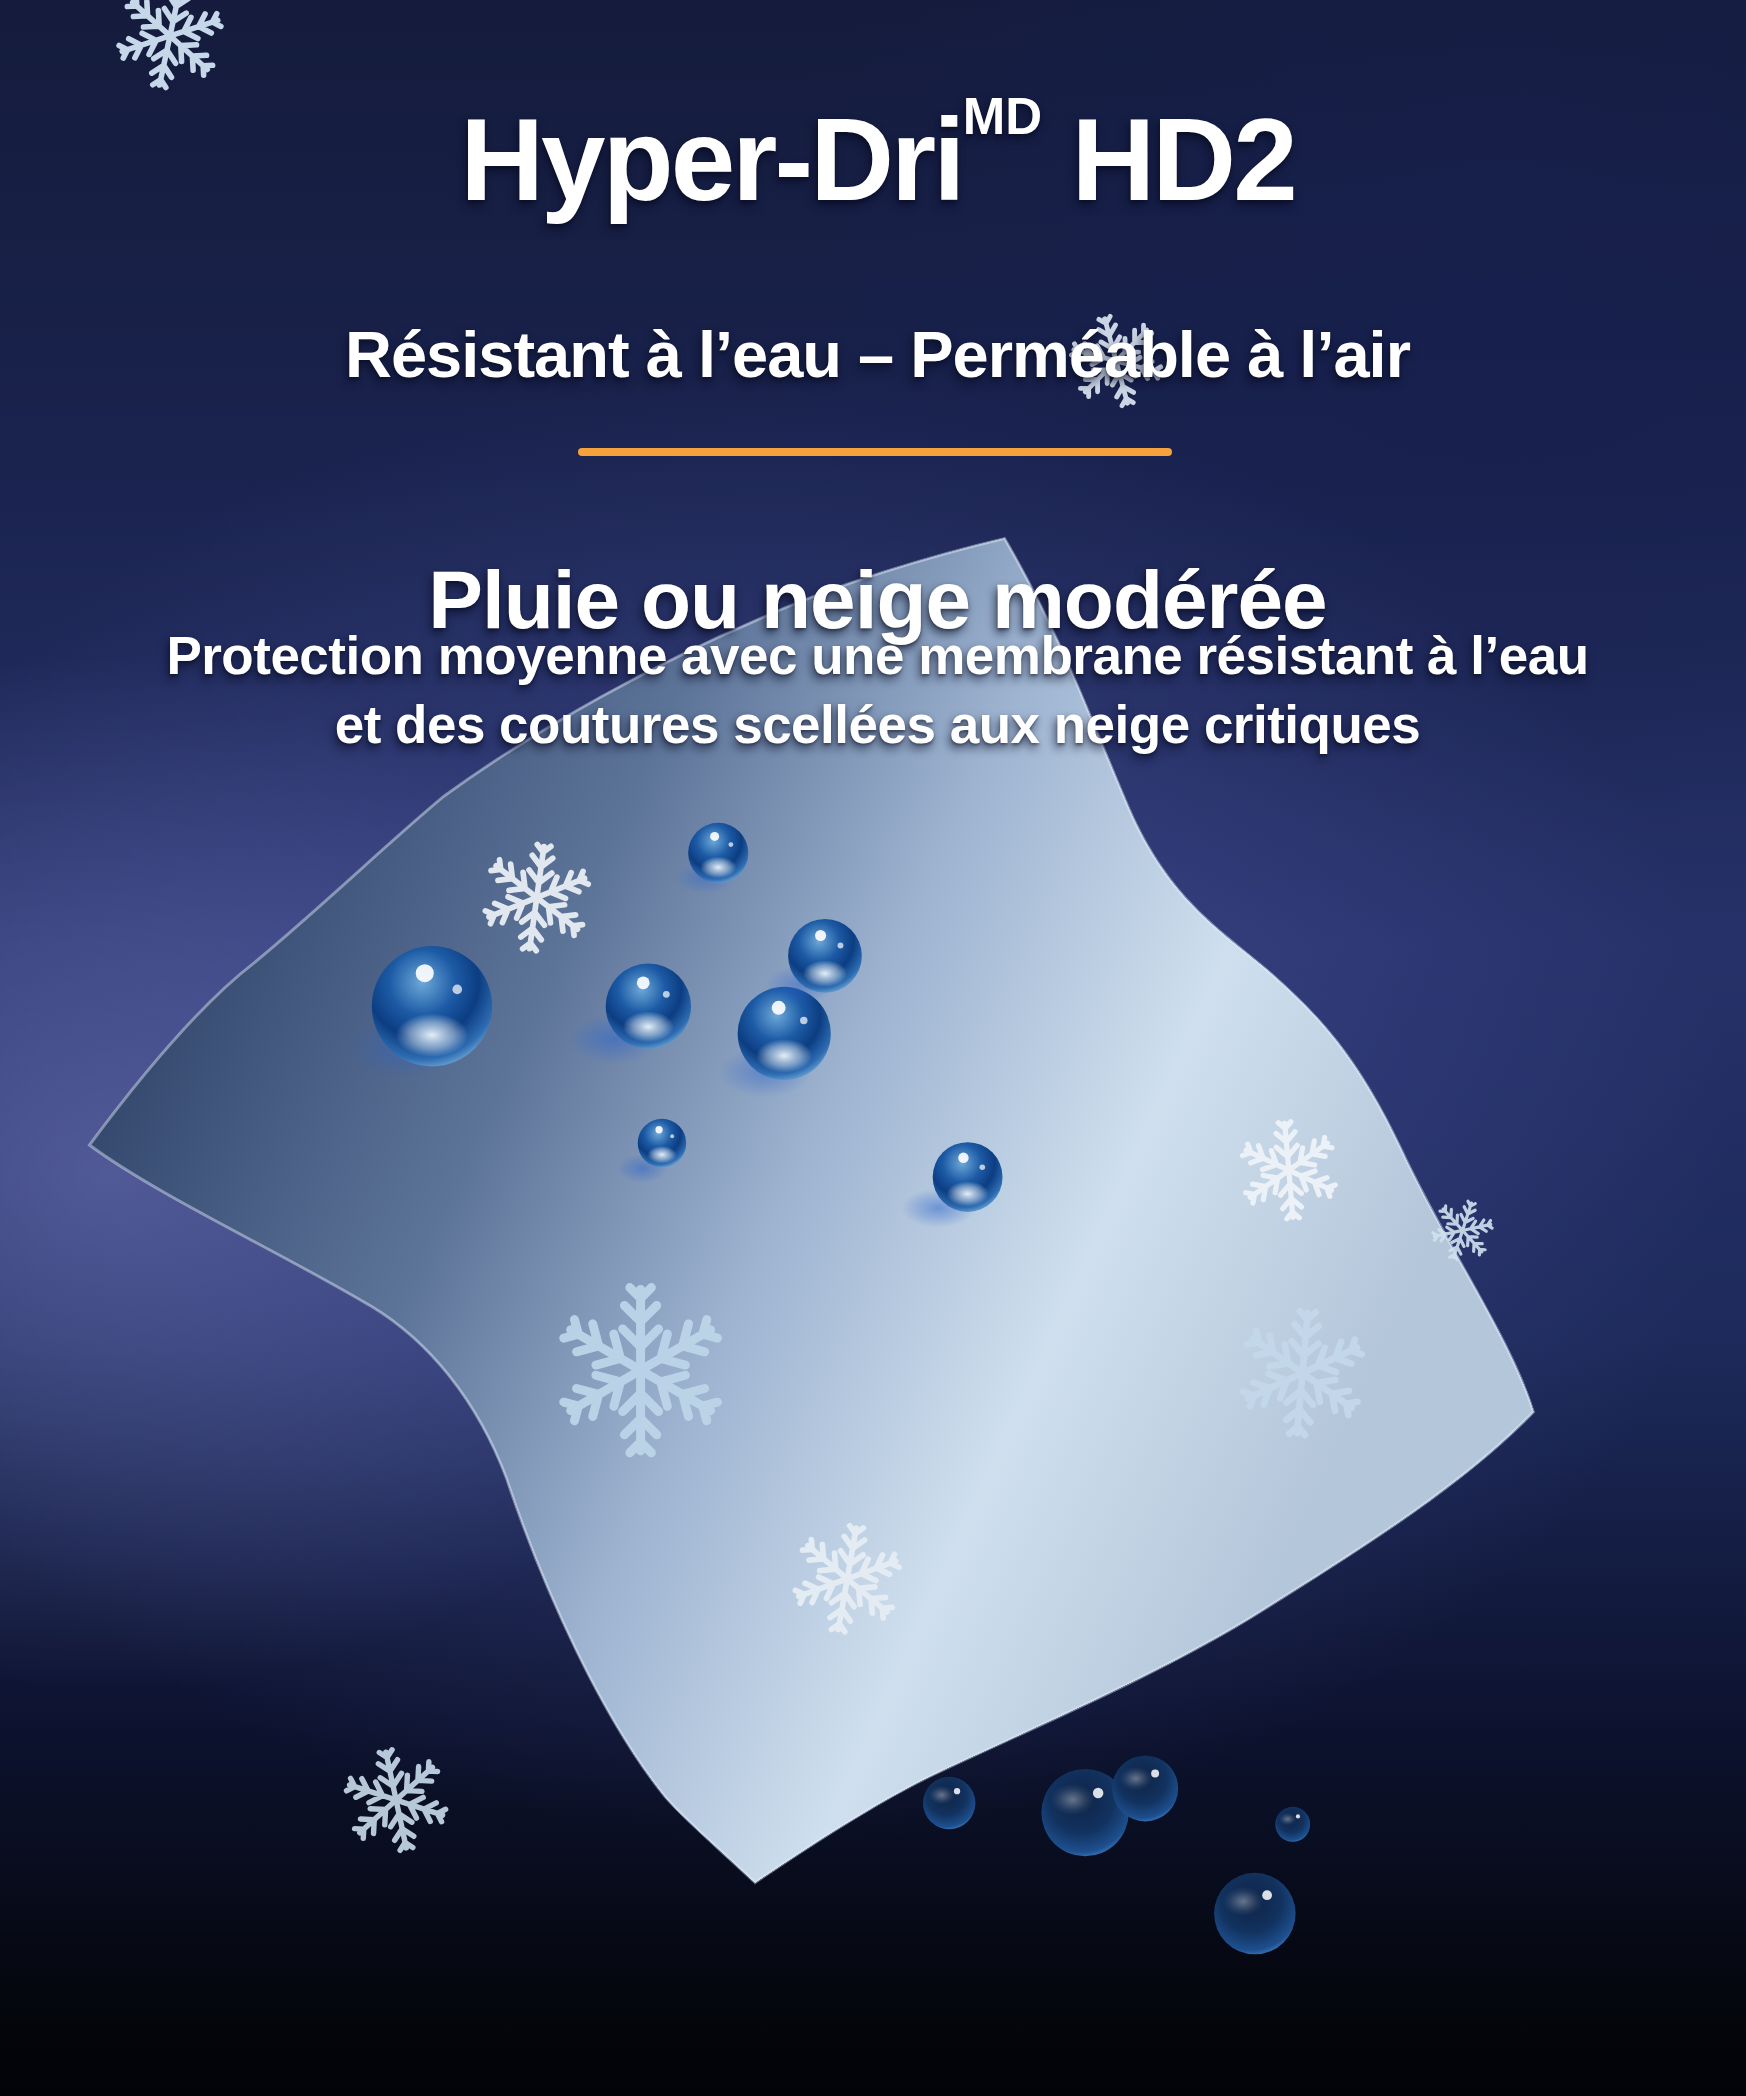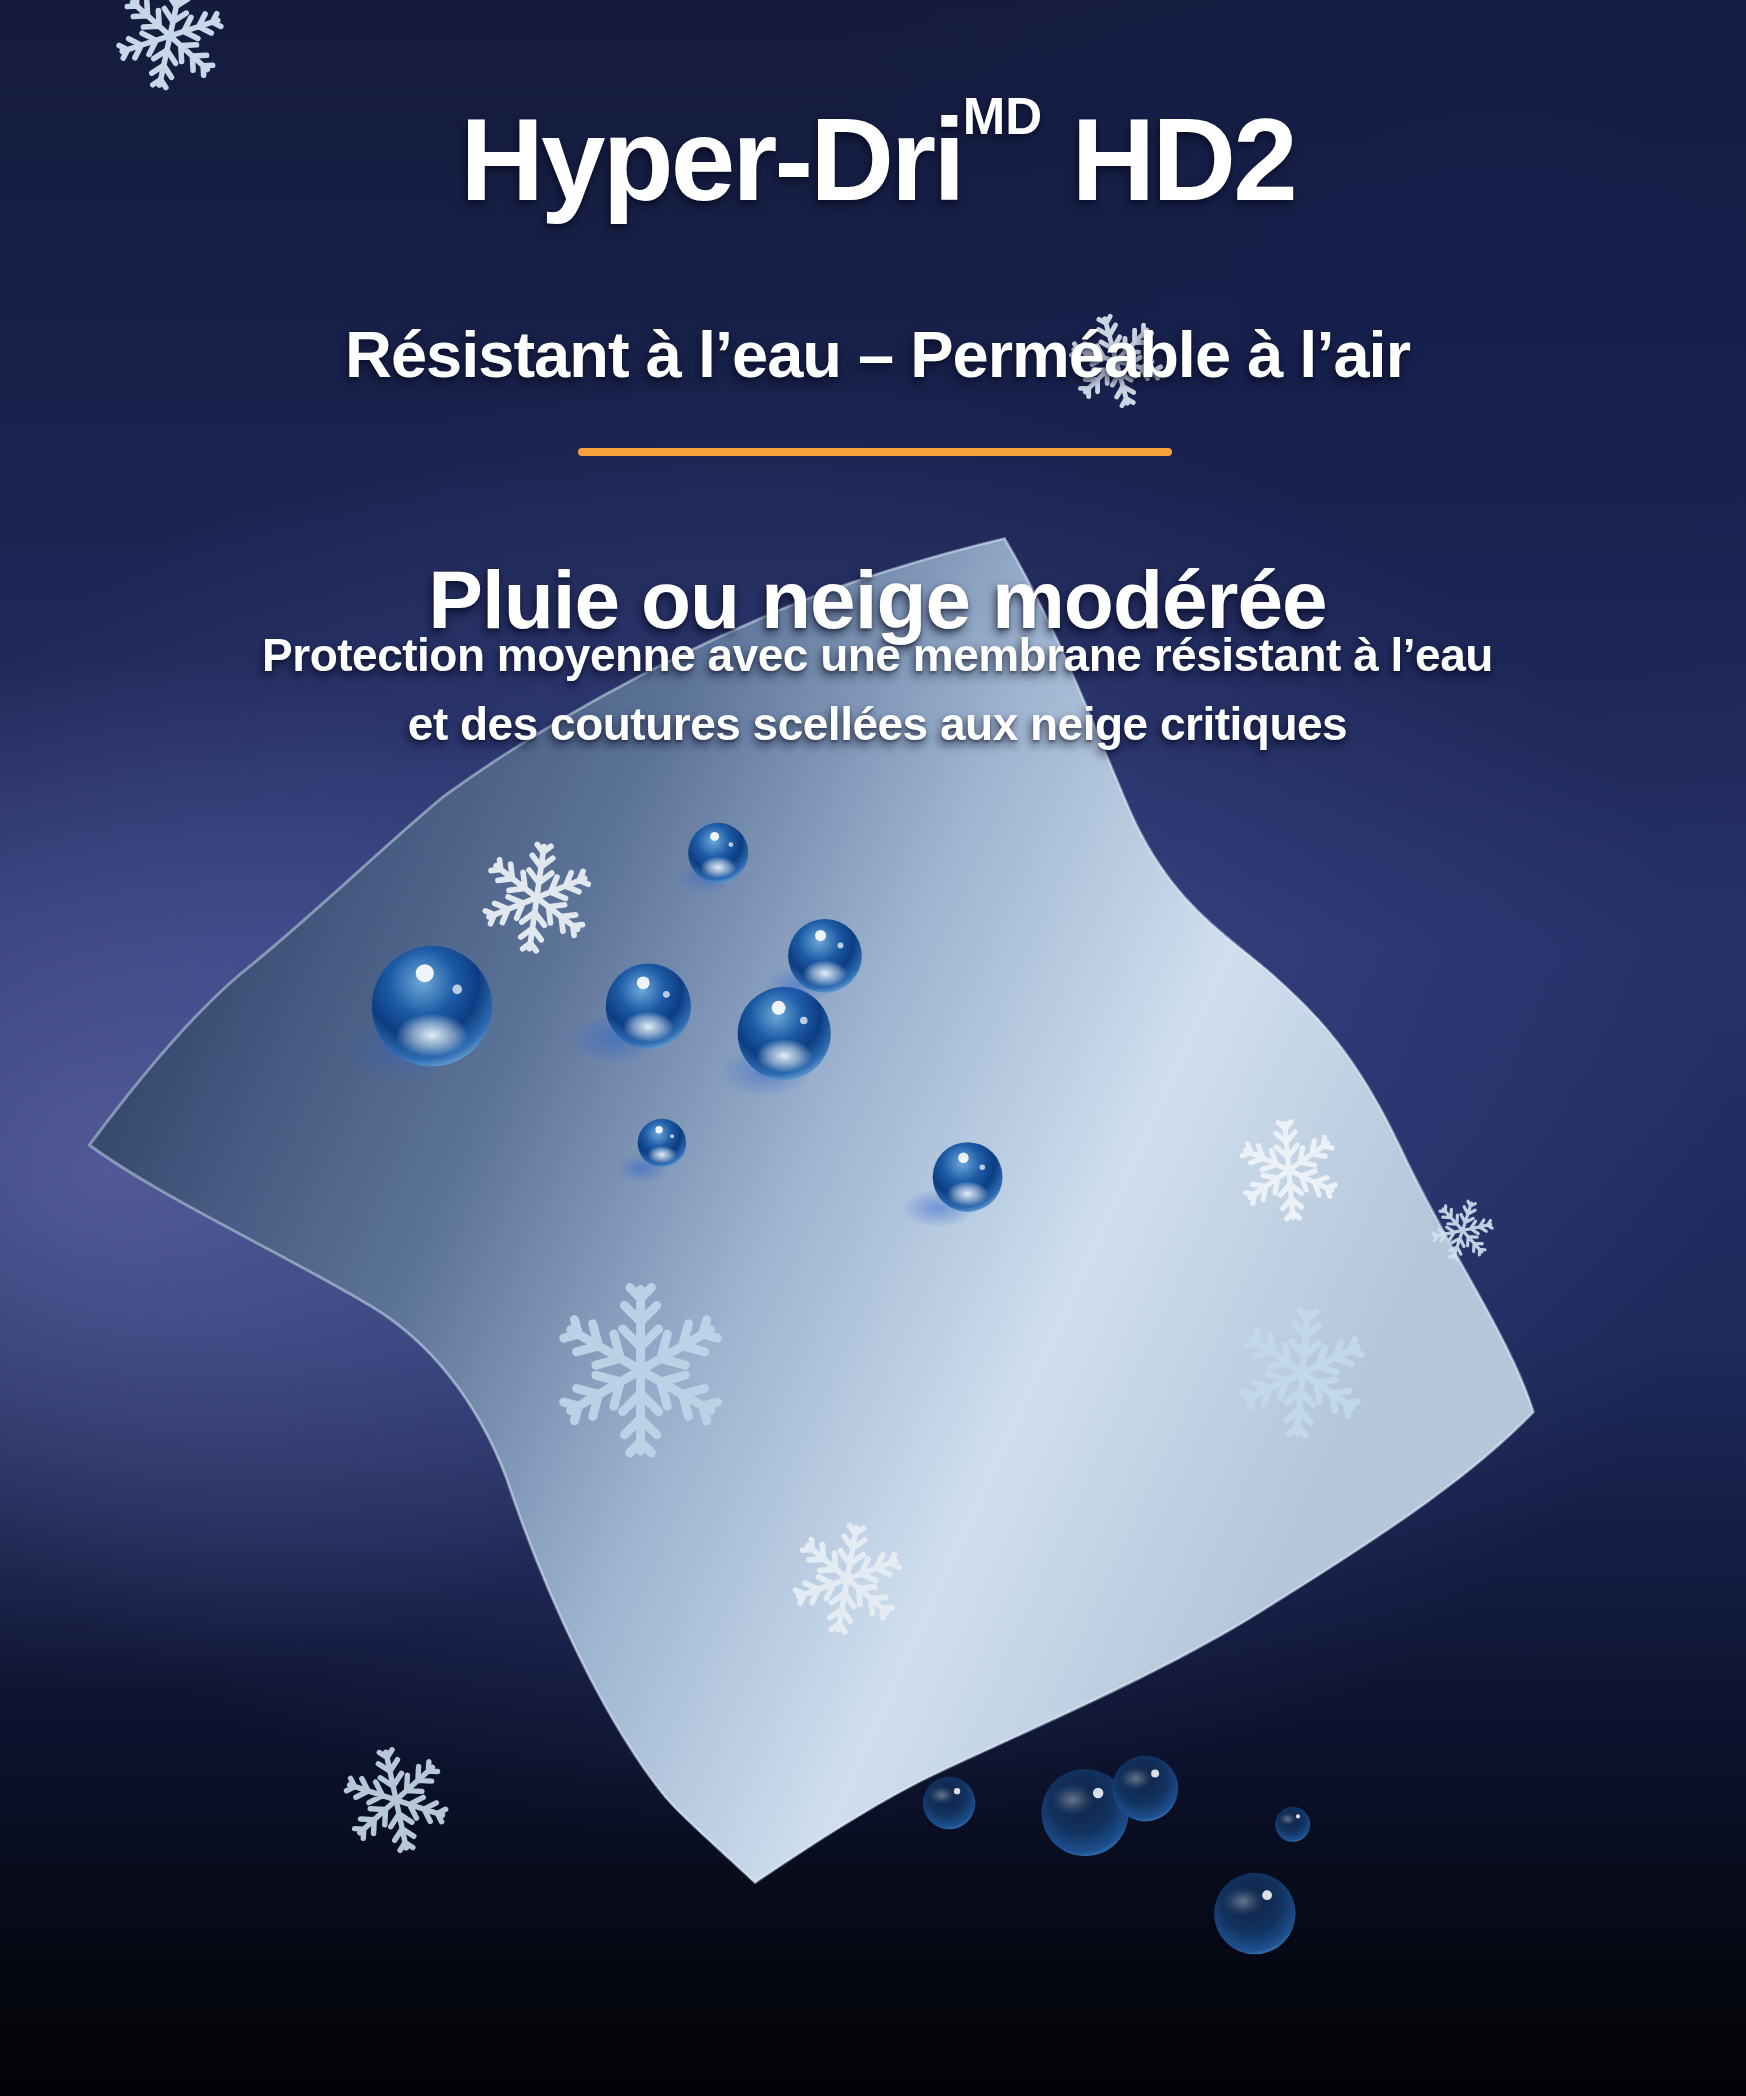--- a/index.html
+++ b/index.html
@@ -14,21 +14,21 @@
   }
   .scene{position:absolute;left:0;top:0;z-index:1;}
   .txt{position:absolute;left:0;right:0;text-align:center;color:#fff;font-weight:700;z-index:2;
        text-shadow:-1.9px 4.9px 9.7px rgba(6,10,32,.65), 0 1.9px 2.9px rgba(6,10,32,.4);padding-left:8px;}
   .title{top:93px;font-size:116px;letter-spacing:-2.9px;}
   .title sup{font-size:0.44em;position:relative;top:-0.52em;letter-spacing:0;}
   .subtitle{top:292px;font-size:65px;letter-spacing:-1px;margin-top:25px;}
   .divider{position:absolute;left:578px;top:448px;width:594px;height:7.8px;border-radius:3.9px;
            background:#F5A13C;z-index:2;}
   .heading{top:532px;font-size:82px;letter-spacing:-1px;margin-top:21px;}
-  .body-copy{top:621px;font-size:46px;line-height:69px;letter-spacing:-0.5px;}
+  .body-copy{top:621px;font-size:53px;line-height:69px;letter-spacing:-0.5px;}
 </style>
 </head>
 <body>
 
 <div class="stage">
 
   <svg class="scene" width="1747" height="2096" viewBox="0 0 1800 2160">
     <defs>
       <linearGradient id="fabGrad" gradientUnits="userSpaceOnUse" x1="300" y1="720" x2="1480" y2="1260">
         <stop offset="0" stop-color="#35496f"></stop>

